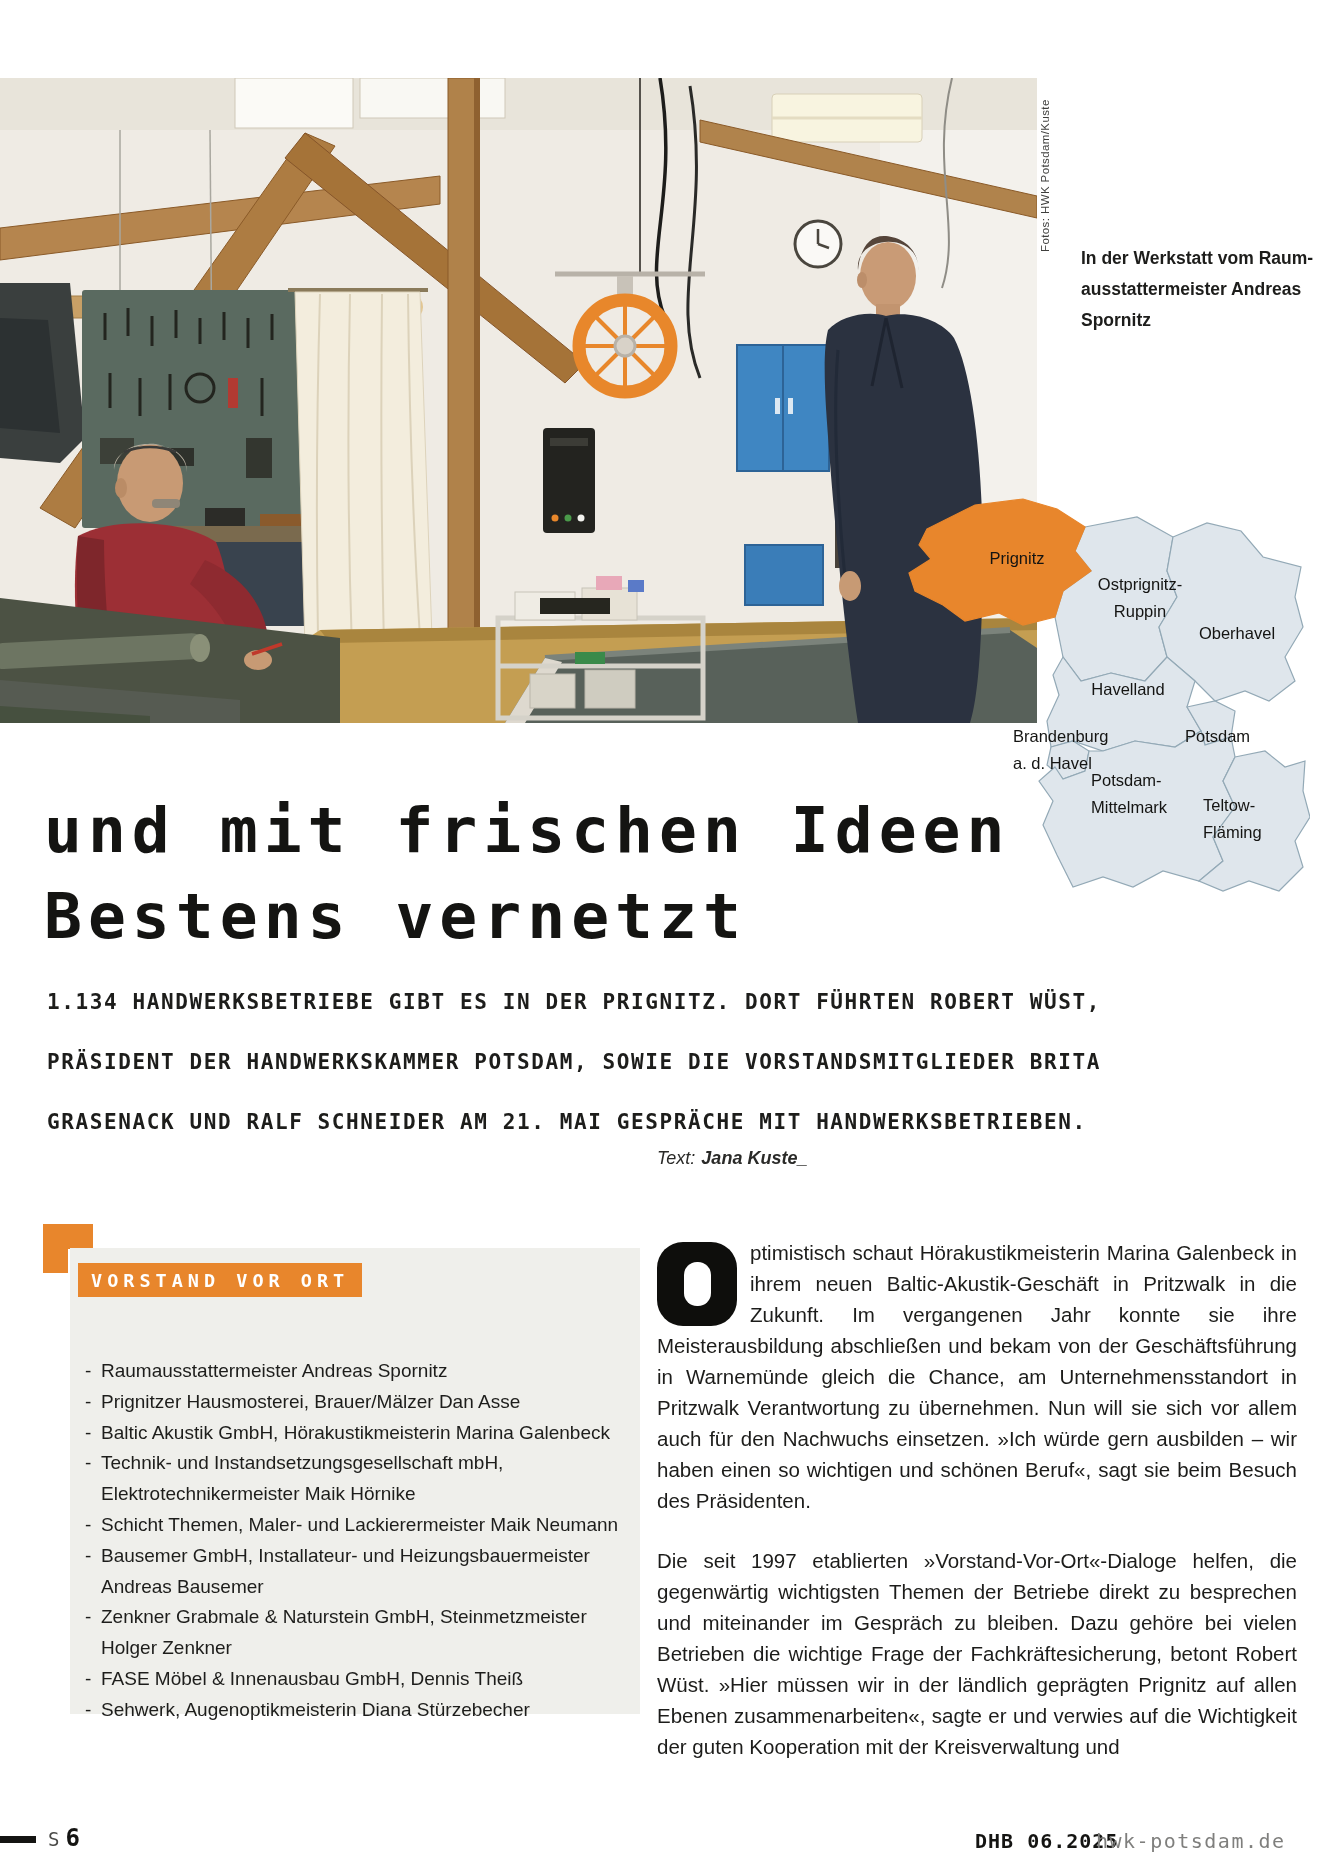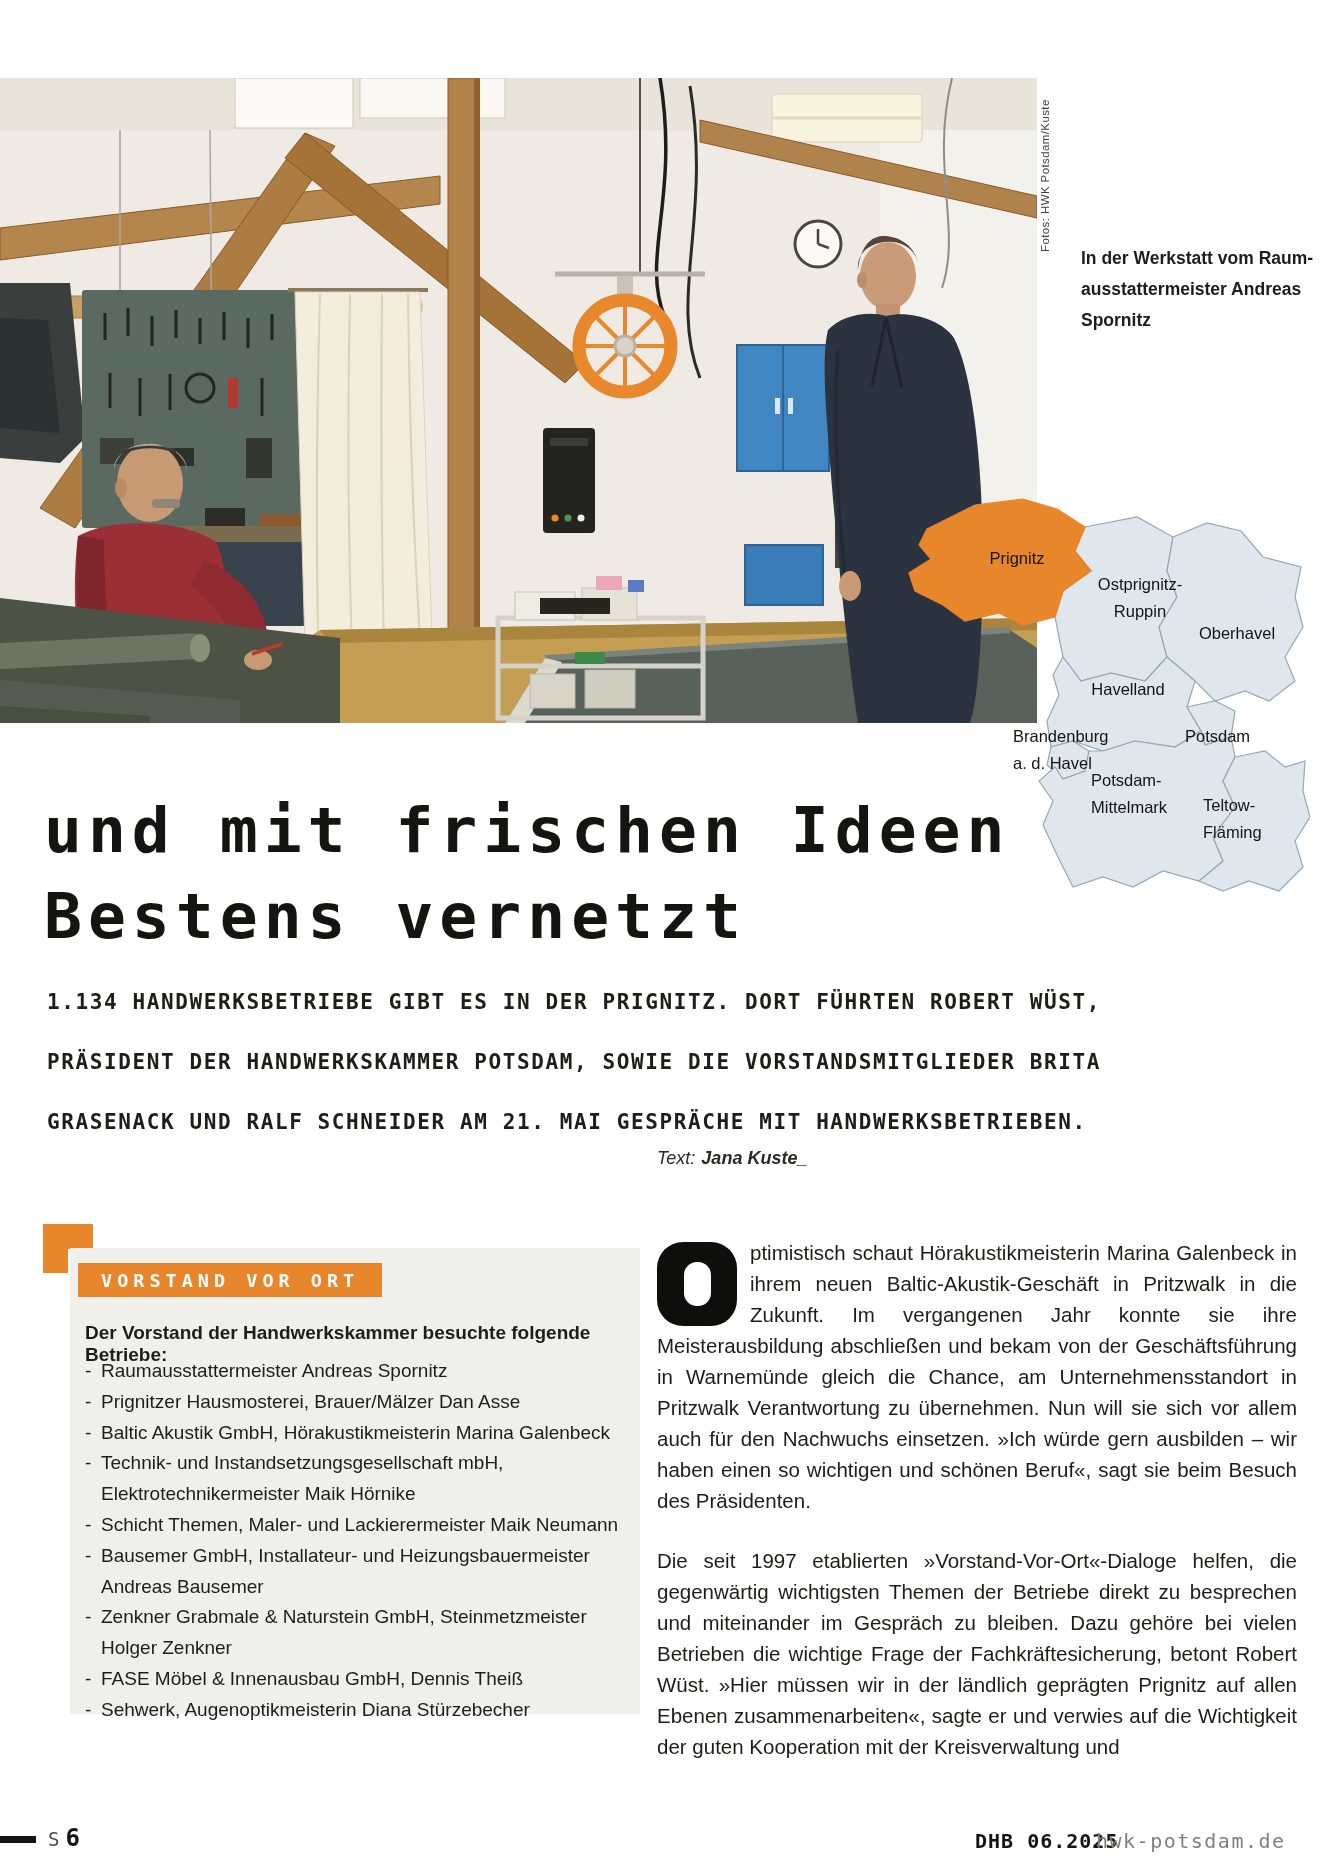--- a/index.html
+++ b/index.html
@@ -57,21 +57,21 @@
   .byline{position:absolute;left:657px;top:1148px;font-size:18px;font-style:italic;color:#2a2a28;}
   .byline .author{font-weight:700;margin-left:6px;}
 
   
   .infobox-corner{position:absolute;left:43px;top:1224px;width:50px;height:49px;background:var(--accent);}
   .infobox-corner::after{content:"";position:absolute;right:0;bottom:0;width:25px;height:24px;background:#fff;}
   .infobox{position:absolute;left:70px;top:1248px;width:570px;height:466px;background:var(--box-bg);}
   .infobox-title{
     position:absolute;left:8px;top:15px;background:var(--accent);color:#fff;
     font-family:"DejaVu Sans Mono",monospace;font-size:18.5px;font-weight:700;
-    letter-spacing:5px;padding:7px 23px 6px;
+    letter-spacing:5px;padding:7px 13px 6px;
   }
   .infobox-intro{position:absolute;left:15px;top:74px;width:530px;font-weight:700;font-size:19px;}
   .infobox-list{position:absolute;left:15px;top:108px;width:540px;list-style:none;}
   .infobox-list li{display:flex;font-size:19px;line-height:30.8px;}
   .infobox-list .dash{width:16px;flex:0 0 16px;}
   .infobox-list .itxt{flex:1;}
 
   
   .article{position:absolute;left:657px;top:1237px;width:640px;}
   .article p{font-size:20.5px;line-height:31px;text-align:justify;color:#1c1c1a;hyphens:auto;}
@@ -285,21 +285,20 @@
   </h1>
   <p class="lead">1.134 Handwerksbetriebe gibt es in der Prignitz. Dort führten Robert Wüst, Präsident der Handwerkskammer Potsdam, sowie die Vorstandsmitglieder Brita Grasenack und Ralf Schneider am 21. Mai Gespräche mit Handwerksbetrieben.</p>
 
   <p class="byline">
     <span>Text:</span><span class="author">Jana Kuste_</span>
   </p>
 
   <div class="infobox-corner"></div>
   <aside class="infobox">
     <span class="infobox-title">VORSTAND VOR ORT</span>
-    <p class="infobox-intro">Der Vorstand der Handwerkskammer besuchte folgende Betriebe:</p>
     <ul class="infobox-list">
       <li>
           <span class="dash">-</span>
           <span class="itxt">Raumausstattermeister Andreas Spornitz</span>
         </li>
       <li>
           <span class="dash">-</span>
           <span class="itxt">Prignitzer Hausmosterei, Brauer/Mälzer Dan Asse</span>
         </li>
       <li>

